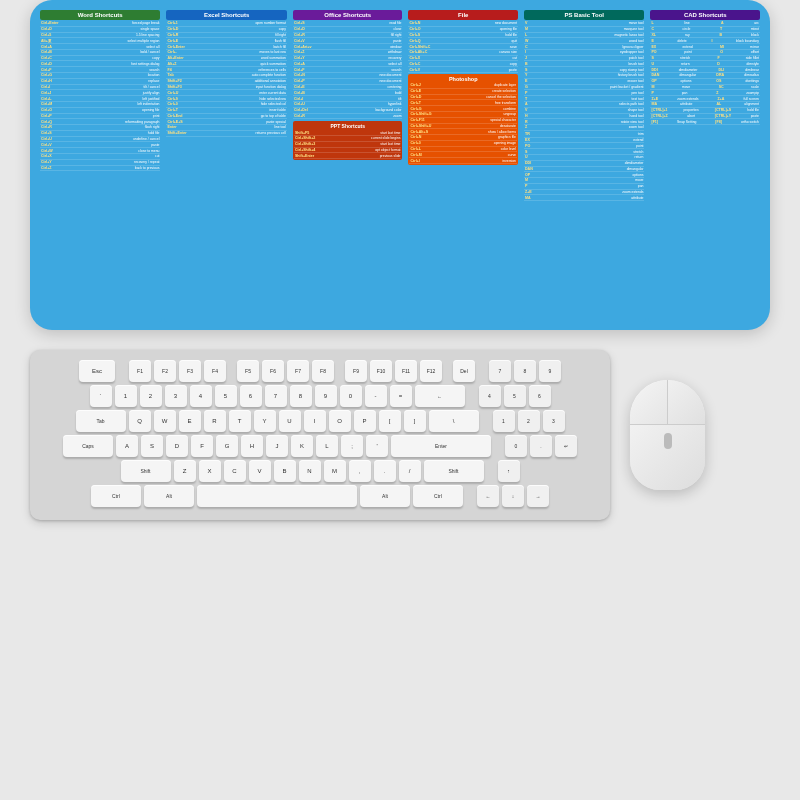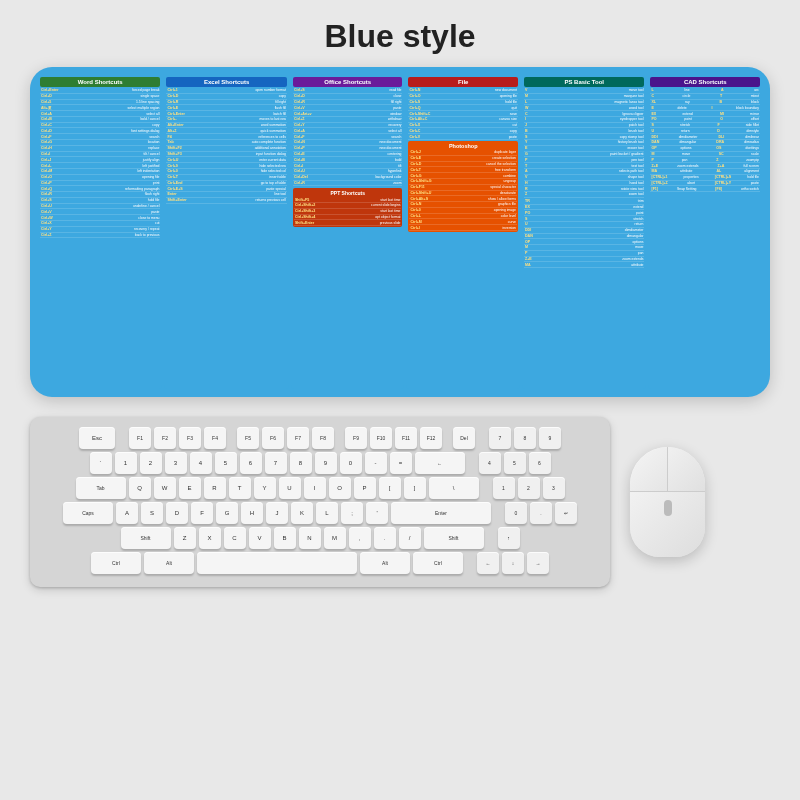--- a/index.html
+++ b/index.html
@@ -176,21 +176,20 @@
     .section-excel { flex: 1.1; }
     .section-office { flex: 1.0; }
     .section-file { flex: 1.0; }
     .section-ps { flex: 1.1; }
     .section-cad { flex: 1.0; }
   </style>
 </head>
 <body>
 
 <div class="page-container">
-  <h1 class="title">Blue style</h1>
 
   <div class="mousepad">
 
     <div class="section section-word">
       <div class="section-header word-header">Word Shortcuts</div>
       <div>
         <div class="shortcut-row">
             <span class="shortcut-key">Ctrl+Enter</span>
             <span class="shortcut-desc">forced page break</span>
           </div>

